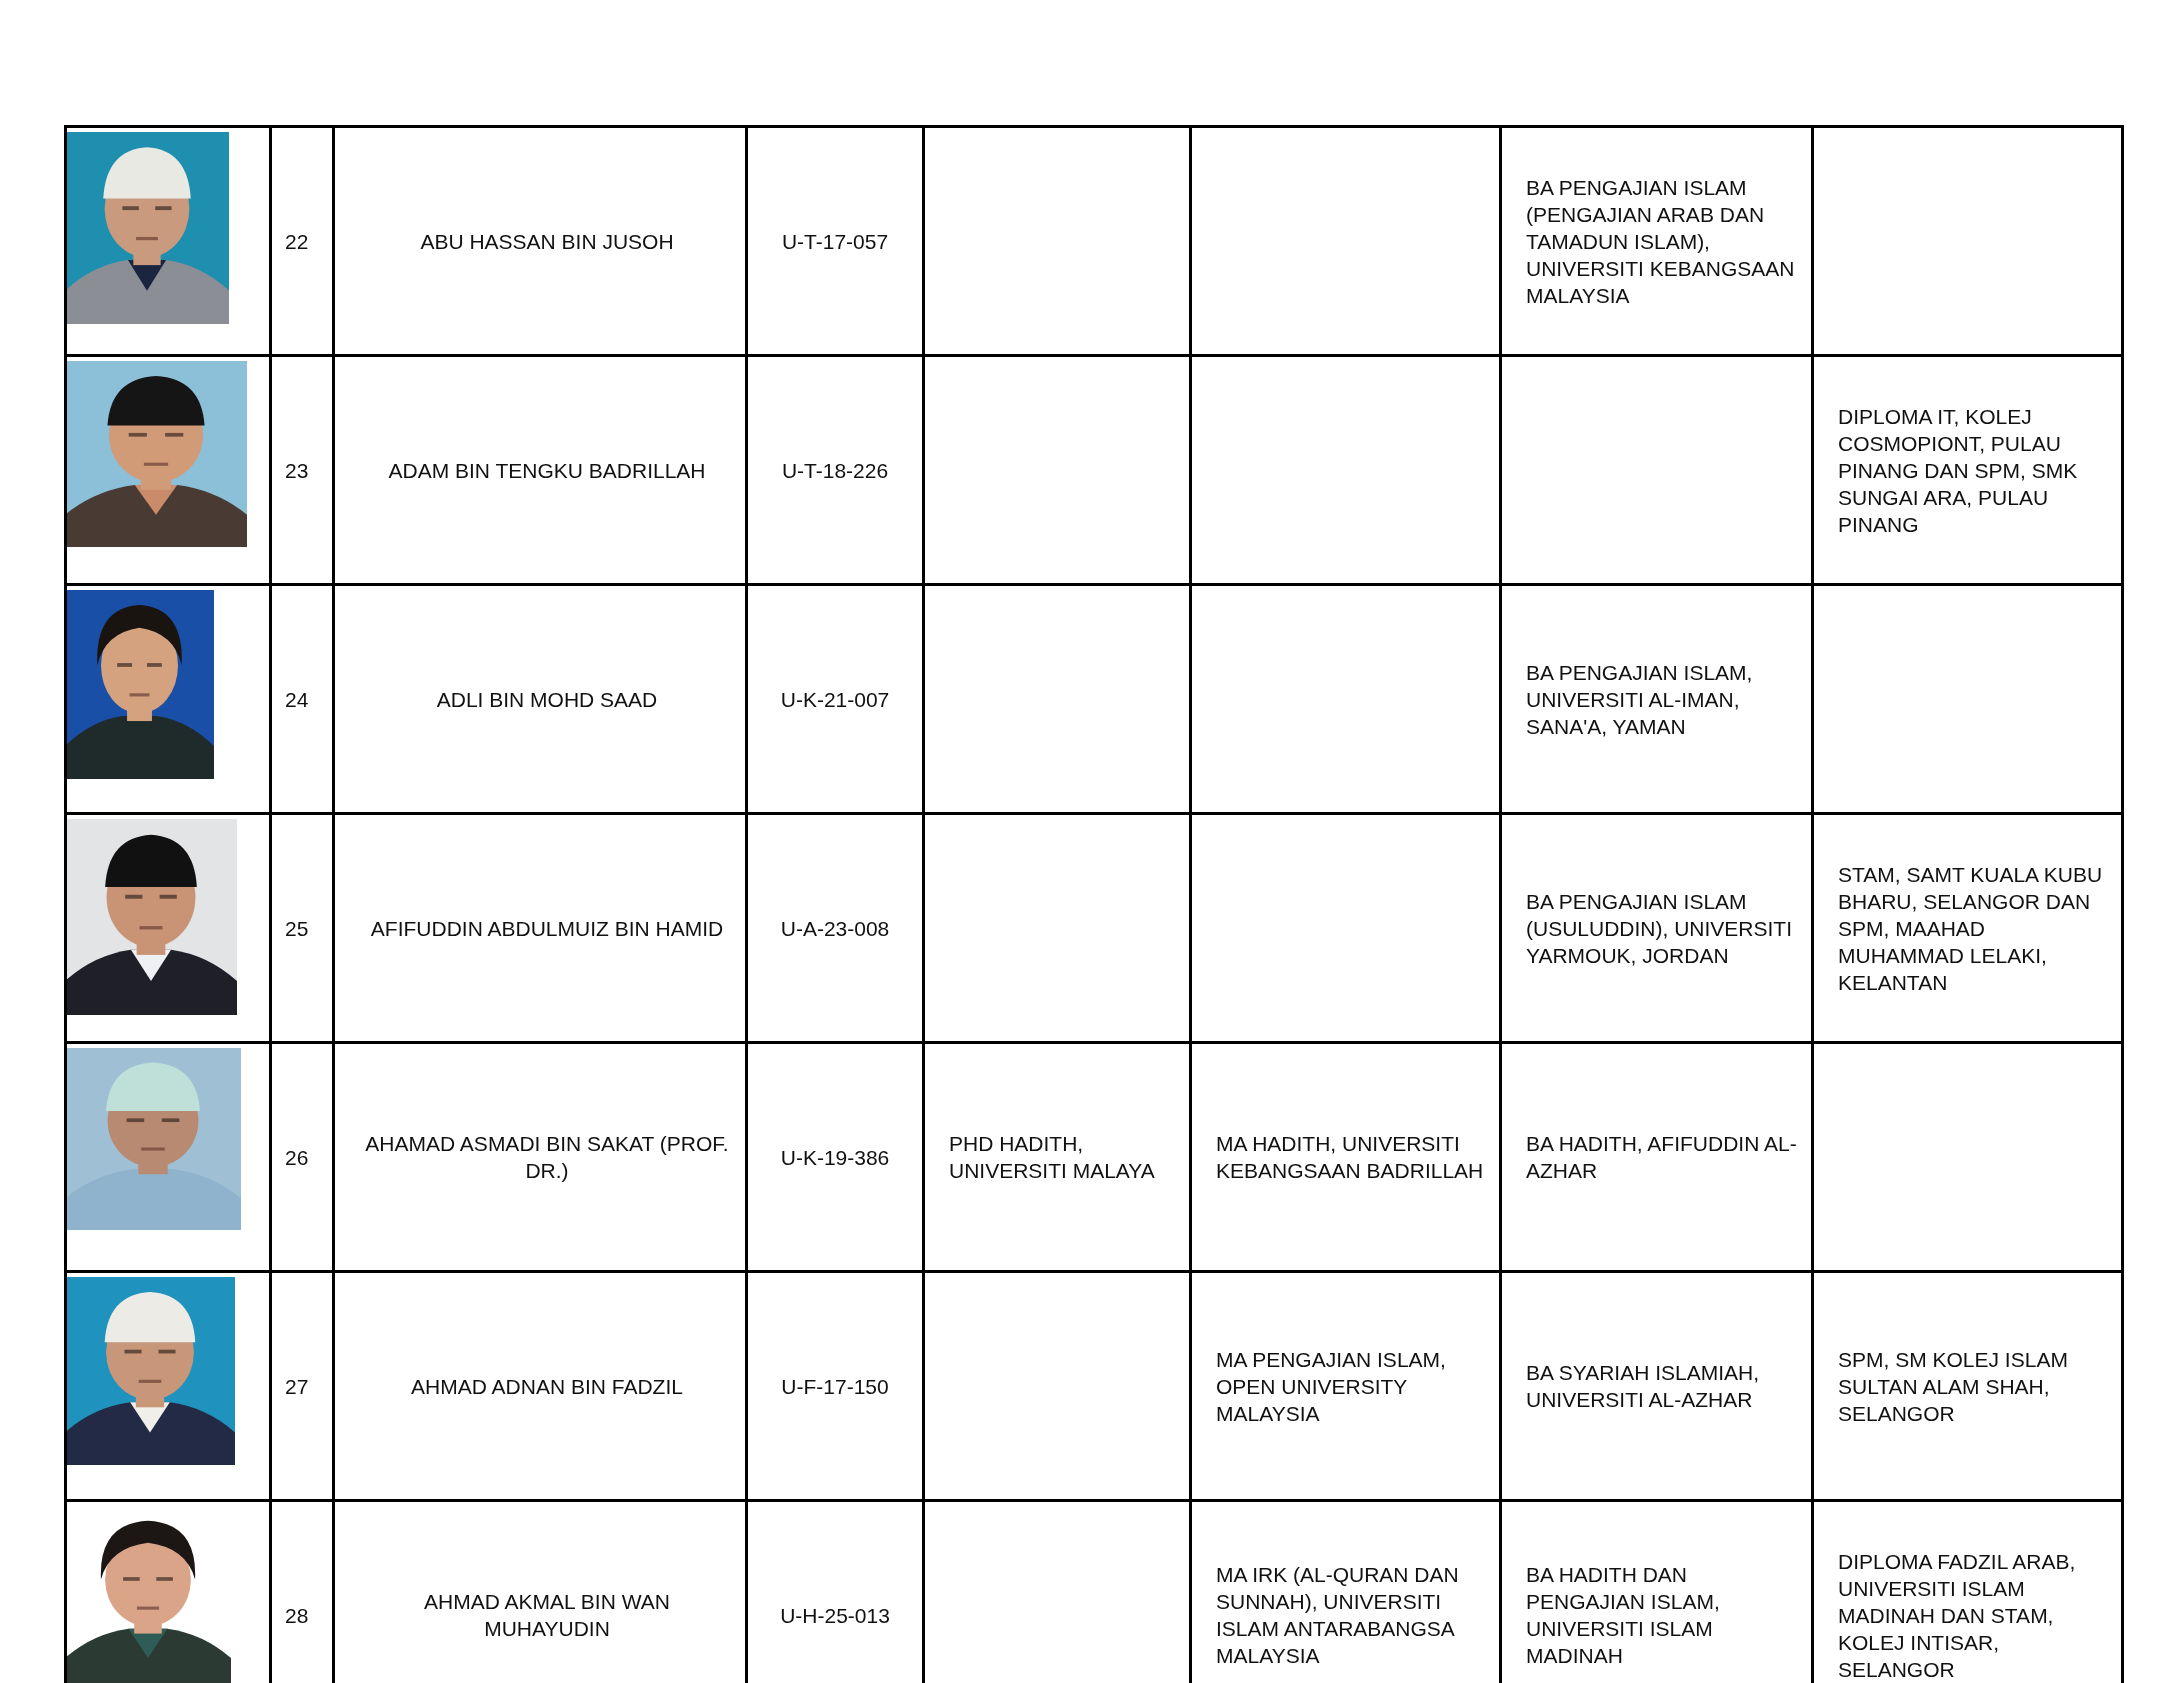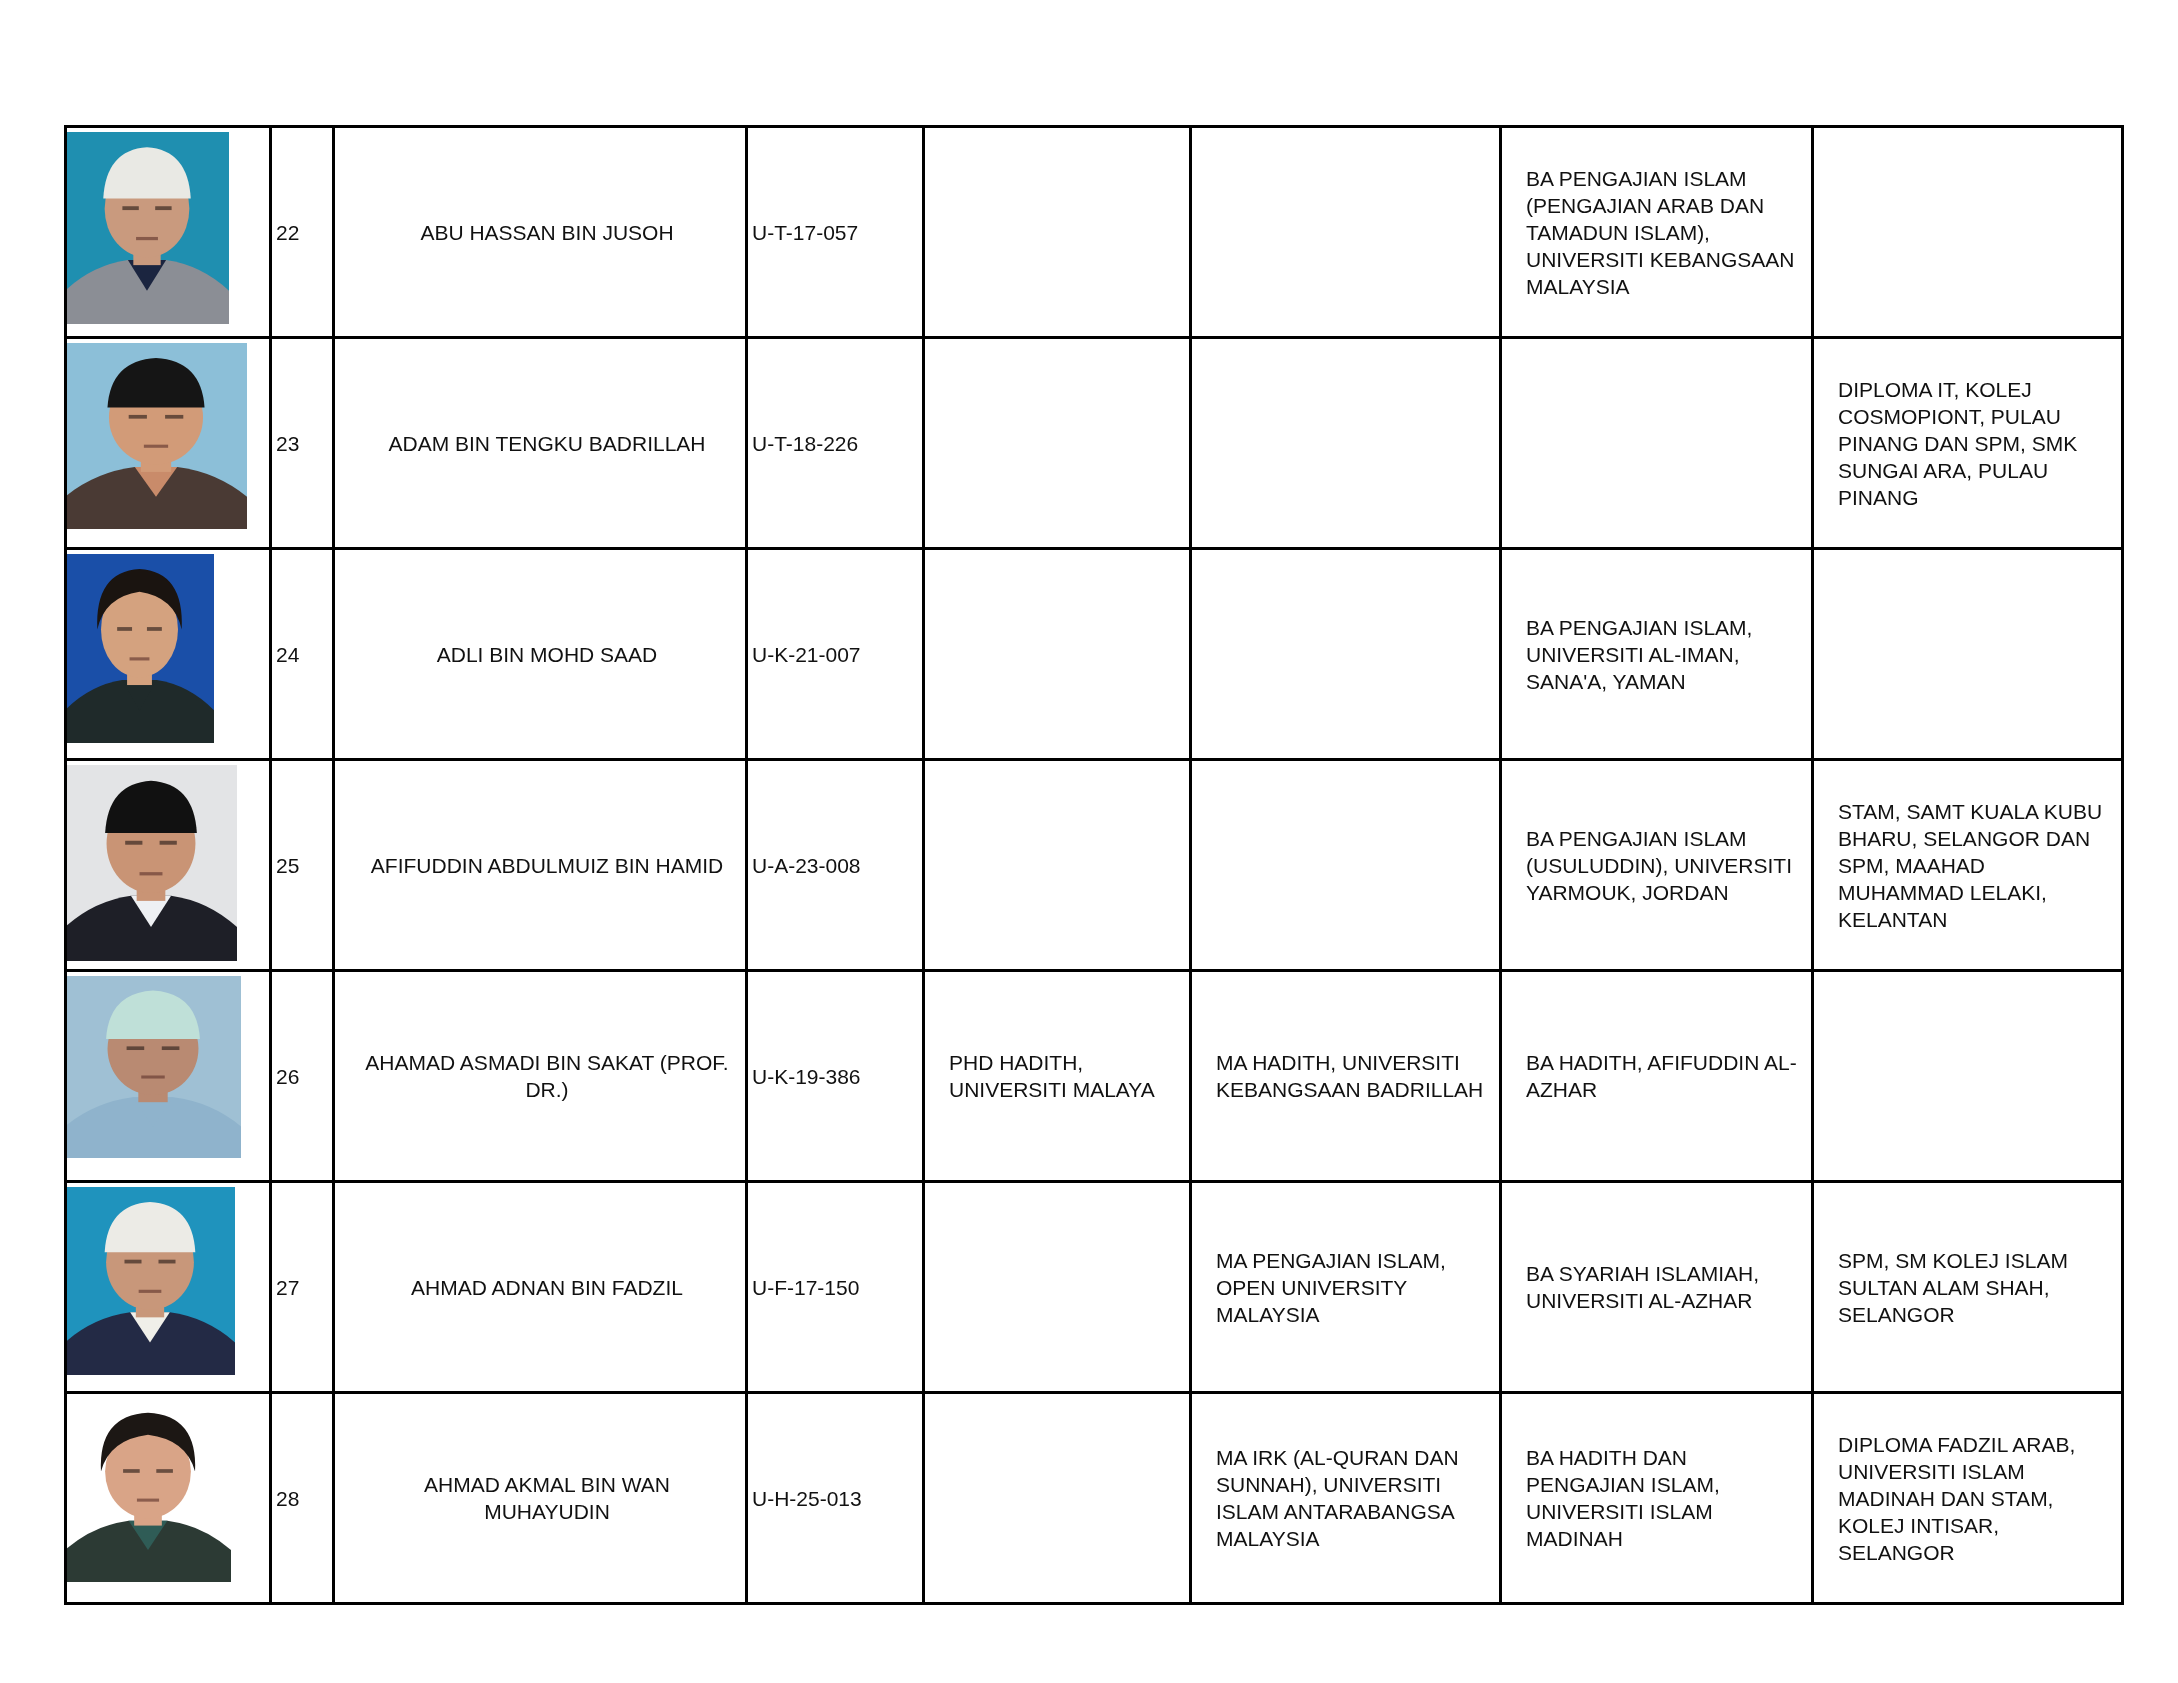--- a/index.html
+++ b/index.html
@@ -1,26 +1,26 @@
 <!DOCTYPE html>
 <html><head>
 <meta charset="utf-8">
 <style>
   html, body { margin: 0; padding: 0; background: #ffffff; }
   body { width: 2178px; height: 1683px; position: relative; overflow: hidden;
          font-family: "Liberation Sans", sans-serif; color: #111; }
   .page { position: absolute; left: 0; top: 0; width: 2178px; height: 1683px; background: #fff; }
   table.roster { position: absolute; left: 64px; top: 125px; border-collapse: collapse;
                  table-layout: fixed; width: 2057px; }
-  table.roster td { border: 3px solid #000; height: 200px; padding: 4px; vertical-align: middle;
+  table.roster td { border: 3px solid #000; height: 200px; padding: 13px; vertical-align: middle;
                     font-size: 21px; line-height: 27px; letter-spacing: 0; overflow: hidden; margin-top: 36px; }
   td.photo-cell { position: relative; border-left: 3px solid #000; }
   td.no-cell { text-align: left; font-size: 24px; }
   td.name-cell { padding-left: 24px !important; padding-right: 10px !important; text-align: center; }
-  td.id-cell { }
+  td.id-cell { text-align: center; }
   td.q-cell { padding-left: 24px !important; padding-right: 6px !important; }
   .photo { position: absolute; left: -2px; top: 4px; overflow: hidden; }
   .photo svg { display: block; width: 100%; height: 100%; }
 </style>
 </head>
 <body>
 
 <div class="page">
   <table class="roster">
     <colgroup>

